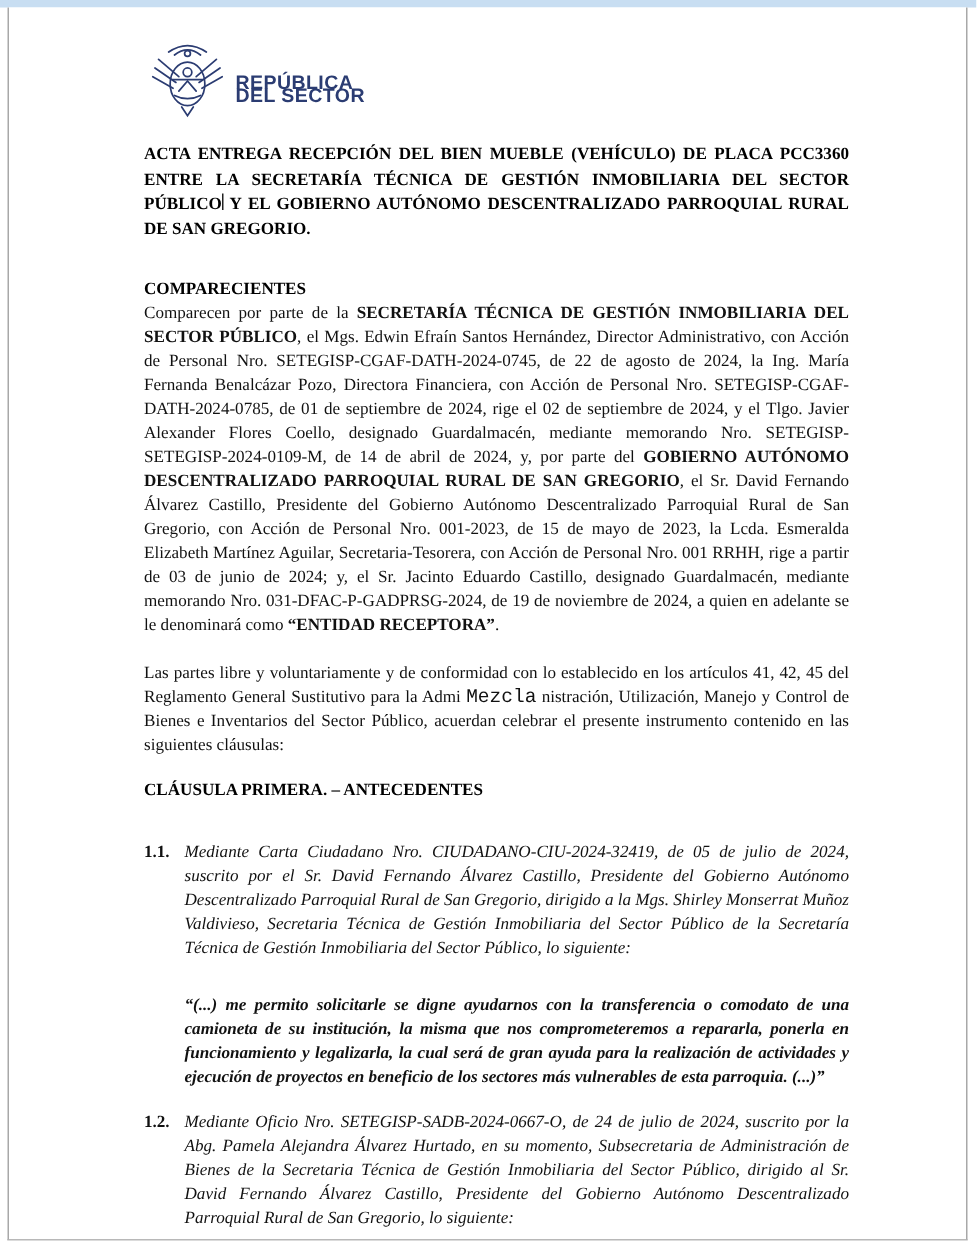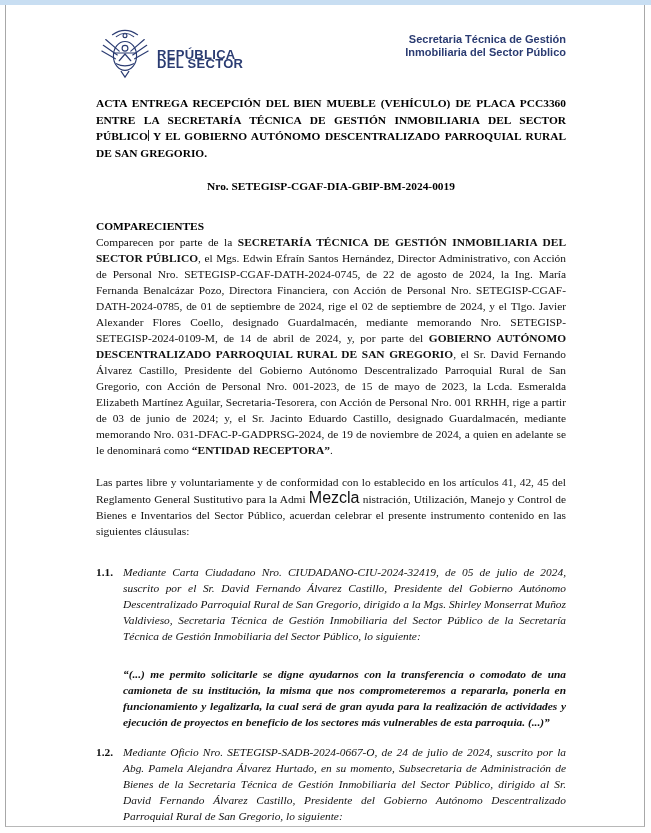--- a/index.html
+++ b/index.html
@@ -93,21 +93,21 @@
     font-weight:bold;
     font-style:italic;
     text-align:justify;
   }
   .caret {
     display:inline-block;
     width:1px; height:11px;
     background:#222;
     vertical-align:-1px;
   }
-  .sans-run { font-family:Liberation Sans, sans-serif; font-size:16px; }
+  .sans-run { font-family:Liberation Mono, monospace; font-size:13px; }
 </style>
 </head>
 <body>
 
 <div class="top-strip"></div>
 
 <div class="page">
   <div class="content">
 
     <div class="doc-header">
@@ -129,36 +129,32 @@
             <path d="M24 35 L30 28 L36 35"></path>
             <path d="M21 38 Q30 42.5 39 38"></path>
             <path d="M26 46 L30 52 L34 46"></path>
           </g>
         </svg>
         <div class="logo-text">
           <div>REPÚBLICA</div>
           <div>DEL SECTOR</div>
         </div>
       </div>
-      <div class="org-name">
-        <div>Secretaria Técnica de Gestión</div>
-        <div>Inmobiliaria del Sector Público</div>
-      </div>
     </div>
 
     <div class="title"><span style="font-weight: bold;">ACTA ENTREGA RECEPCIÓN DEL BIEN MUEBLE (VEHÍCULO) DE PLACA PCC3360 ENTRE LA SECRETARÍA TÉCNICA DE GESTIÓN INMOBILIARIA DEL SECTOR PÚBLICO</span><span class="caret"></span><span style="font-weight: bold;"> Y EL GOBIERNO AUTÓNOMO DESCENTRALIZADO PARROQUIAL RURAL DE SAN GREGORIO.</span></div>
 
-    <div class="doc-number">Nro. SETEGISP-CGAF-DIA-GBIP-BM-2024-0019</div>
 
     <div class="heading h-comparecientes">COMPARECIENTES</div>
 
     <div class="para p-comparecen"><span>Comparecen por parte de la </span><span style="font-weight: bold;">SECRETARÍA TÉCNICA DE GESTIÓN INMOBILIARIA DEL SECTOR PÚBLICO</span><span>, el Mgs. Edwin Efraín Santos Hernández, Director Administrativo, con Acción de Personal Nro. SETEGISP-CGAF-DATH-2024-0745, de 22 de agosto de 2024, la Ing. María Fernanda Benalcázar Pozo, Directora Financiera, con Acción de Personal Nro. SETEGISP-CGAF-DATH-2024-0785, de 01 de septiembre de 2024, rige el 02 de septiembre de 2024, y el Tlgo. Javier Alexander Flores Coello, designado Guardalmacén, mediante memorando Nro. SETEGISP-SETEGISP-2024-0109-M, de 14 de abril de 2024, y, por parte del </span><span style="font-weight: bold;">GOBIERNO AUTÓNOMO DESCENTRALIZADO PARROQUIAL RURAL DE SAN GREGORIO</span><span>, el Sr. David Fernando Álvarez Castillo, Presidente del Gobierno Autónomo Descentralizado Parroquial Rural de San Gregorio, con Acción de Personal Nro. 001-2023, de 15 de mayo de 2023, la Lcda. Esmeralda Elizabeth Martínez Aguilar, Secretaria-Tesorera, con Acción de Personal Nro. 001 RRHH, rige a partir de 03 de junio de 2024; y, el Sr. Jacinto Eduardo Castillo, designado Guardalmacén, mediante memorando Nro. 031-DFAC-P-GADPRSG-2024, de 19 de noviembre de 2024, a quien en adelante se le denominará como </span><span style="font-weight: bold;">“ENTIDAD RECEPTORA”</span><span>.</span></div>
 
     <div class="para p-laspartes"><span>Las partes libre y voluntariamente y de conformidad con lo establecido en los artículos 41, 42, 45 del Reglamento General Sustitutivo para la Admi </span><span class="sans-run">Mezcla</span><span> nistración, Utilización, Manejo y Control de Bienes e Inventarios del Sector Público, acuerdan celebrar el presente instrumento contenido en las siguientes cláusulas:</span></div>
 
+    <div class="heading h-clausula">CLÁUSULA PRIMERA. – ANTECEDENTES</div>
 
     <div class="clause">
       <div class="clause-num">1.1.</div>
       <div class="clause-body"><span>Mediante Carta Ciudadano Nro. CIUDADANO-CIU-2024-32419, de 05 de julio de 2024, suscrito por el Sr. David Fernando Álvarez Castillo, Presidente del Gobierno Autónomo Descentralizado Parroquial Rural de San Gregorio, dirigido a la Mgs. Shirley Monserrat Muñoz Valdivieso, Secretaria Técnica de Gestión Inmobiliaria del Sector Público de la Secretaría Técnica de Gestión Inmobiliaria del Sector Público, lo siguiente:</span></div>
     </div>
 
     <div class="quote"><span style="font-weight: bold; font-style: italic;">“(...) me permito solicitarle se digne ayudarnos con la transferencia o comodato de una camioneta de su institución, la misma que nos comprometeremos a repararla, ponerla en funcionamiento y legalizarla, la cual será de gran ayuda para la realización de actividades y ejecución de proyectos en beneficio de los sectores más vulnerables de esta parroquia. (...)”</span></div>
 
     <div class="clause clause-2">
       <div class="clause-num">1.2.</div>

